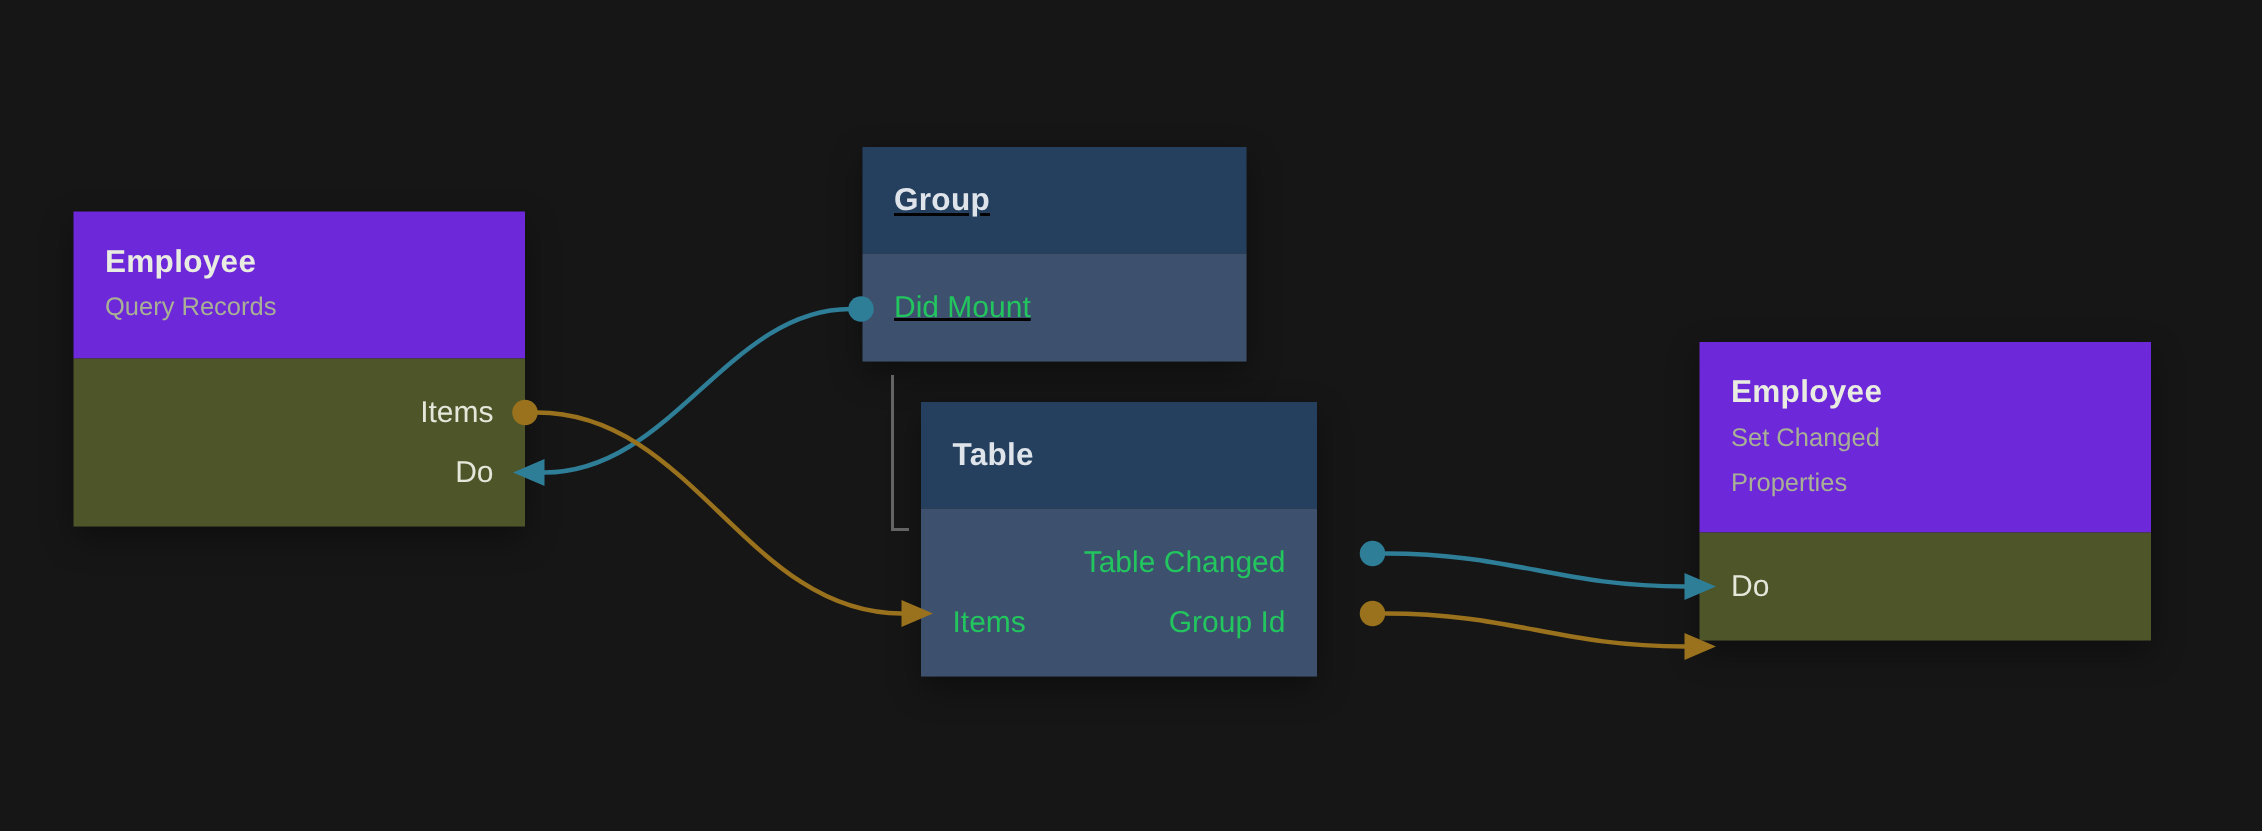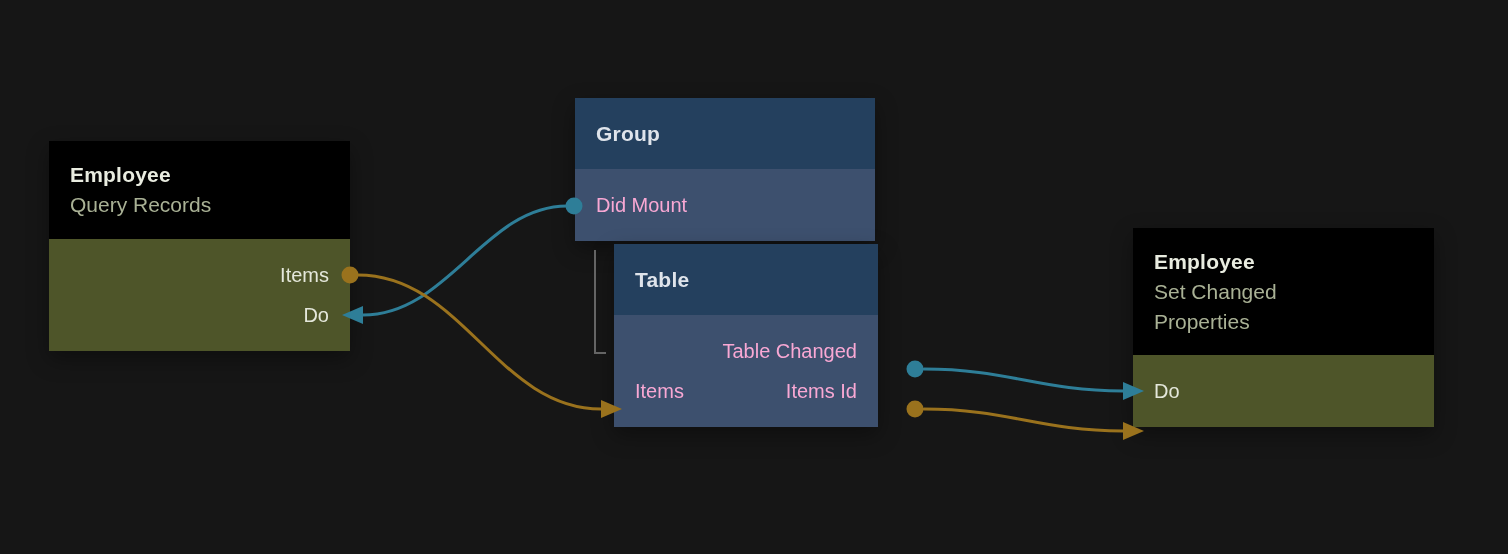--- a/index.html
+++ b/index.html
@@ -4,31 +4,31 @@
 <style>
   html, body { margin:0; padding:0; background:#161616; }
   .canvas {
     position:relative; width:1508px; height:554px; overflow:hidden;
     background:#161616;
     font-family:"Liberation Sans", sans-serif;
   }
   .node { position:absolute; box-shadow:0 8px 20px rgba(0,0,0,0.35); }
   .node-header { display:flex; flex-direction:column; justify-content:center; padding:0 21px; box-sizing:border-box; }
   .node-body { padding:16px 0; box-sizing:border-box; }
-  .node.green .node-header { background:#000000;justify-content:center; }
+  .node.green .node-header { background:#6d28d9;justify-content:center; }
   .node.green .node-body   { background:#4e5529; }
   .node.blue  .node-header { background:#24405e; }
   .node.blue  .node-body   { background:#3d506e; }
   .node-title { font-size:21px; font-weight:700; line-height:30px; letter-spacing:0.2px; }
   .node.green .node-title { color:#e9ece0; }
   .node.blue  .node-title { color:#dfe4eb; }
-  .node-subtitle { font-size:21px; font-weight:400; line-height:30px; color:#a9b195; }
+  .node-subtitle { font-size:17px; font-weight:400; line-height:30px; color:#a9b195; }
   .port-row { height:40px; display:flex; align-items:center; padding:0 21px; font-size:20px; }
   .node.green .port-row { color:#e4e7da; }
-  .node.blue  .port-row { color:#f9a8d4; }
+  .node.blue  .port-row { color:#22c55e; }
   .port-row.right { justify-content:flex-end; }
   .port-row.split { justify-content:space-between; }
   .wire-layer { position:absolute; left:0; top:0; width:1508px; height:554px; }
 </style>
 </head>
 <body>
 
 <div class="canvas">
 
   <div class="node green" style="left:49px; top:141px; width:301px;">
@@ -39,42 +39,42 @@
     <div class="node-body">
       <div class="port-row right">
         <span>Items</span>
       </div>
       <div class="port-row right">
         <span>Do</span>
       </div>
     </div>
   </div>
 
-  <div class="node blue" style="left:575px; top:98px; width:300px;">
+  <div class="node blue" style="left:575px; top:98px; width:256px;text-decoration:underline;">
     <div class="node-header" style="height:71px;">
       <div class="node-title">Group</div>
     </div>
     <div class="node-body">
       <div class="port-row">
         <span>Did Mount</span>
       </div>
     </div>
   </div>
 
-  <div class="node blue" style="left:614px; top:244px; width:264px;">
+  <div class="node blue" style="left:614px; top:268px; width:264px;">
     <div class="node-header" style="height:71px;">
       <div class="node-title">Table</div>
     </div>
     <div class="node-body">
       <div class="port-row right">
         <span>Table Changed</span>
       </div>
       <div class="port-row split">
         <span>Items</span>
-        <span>Items Id</span>
+        <span>Group Id</span>
       </div>
     </div>
   </div>
 
   <div class="node green" style="left:1133px; top:228px; width:301px;">
     <div class="node-header" style="height:127px;">
       <div class="node-title">Employee</div>
       <div class="node-subtitle" style="max-width:175px;">Set Changed Properties</div>
     </div>
     <div class="node-body">

